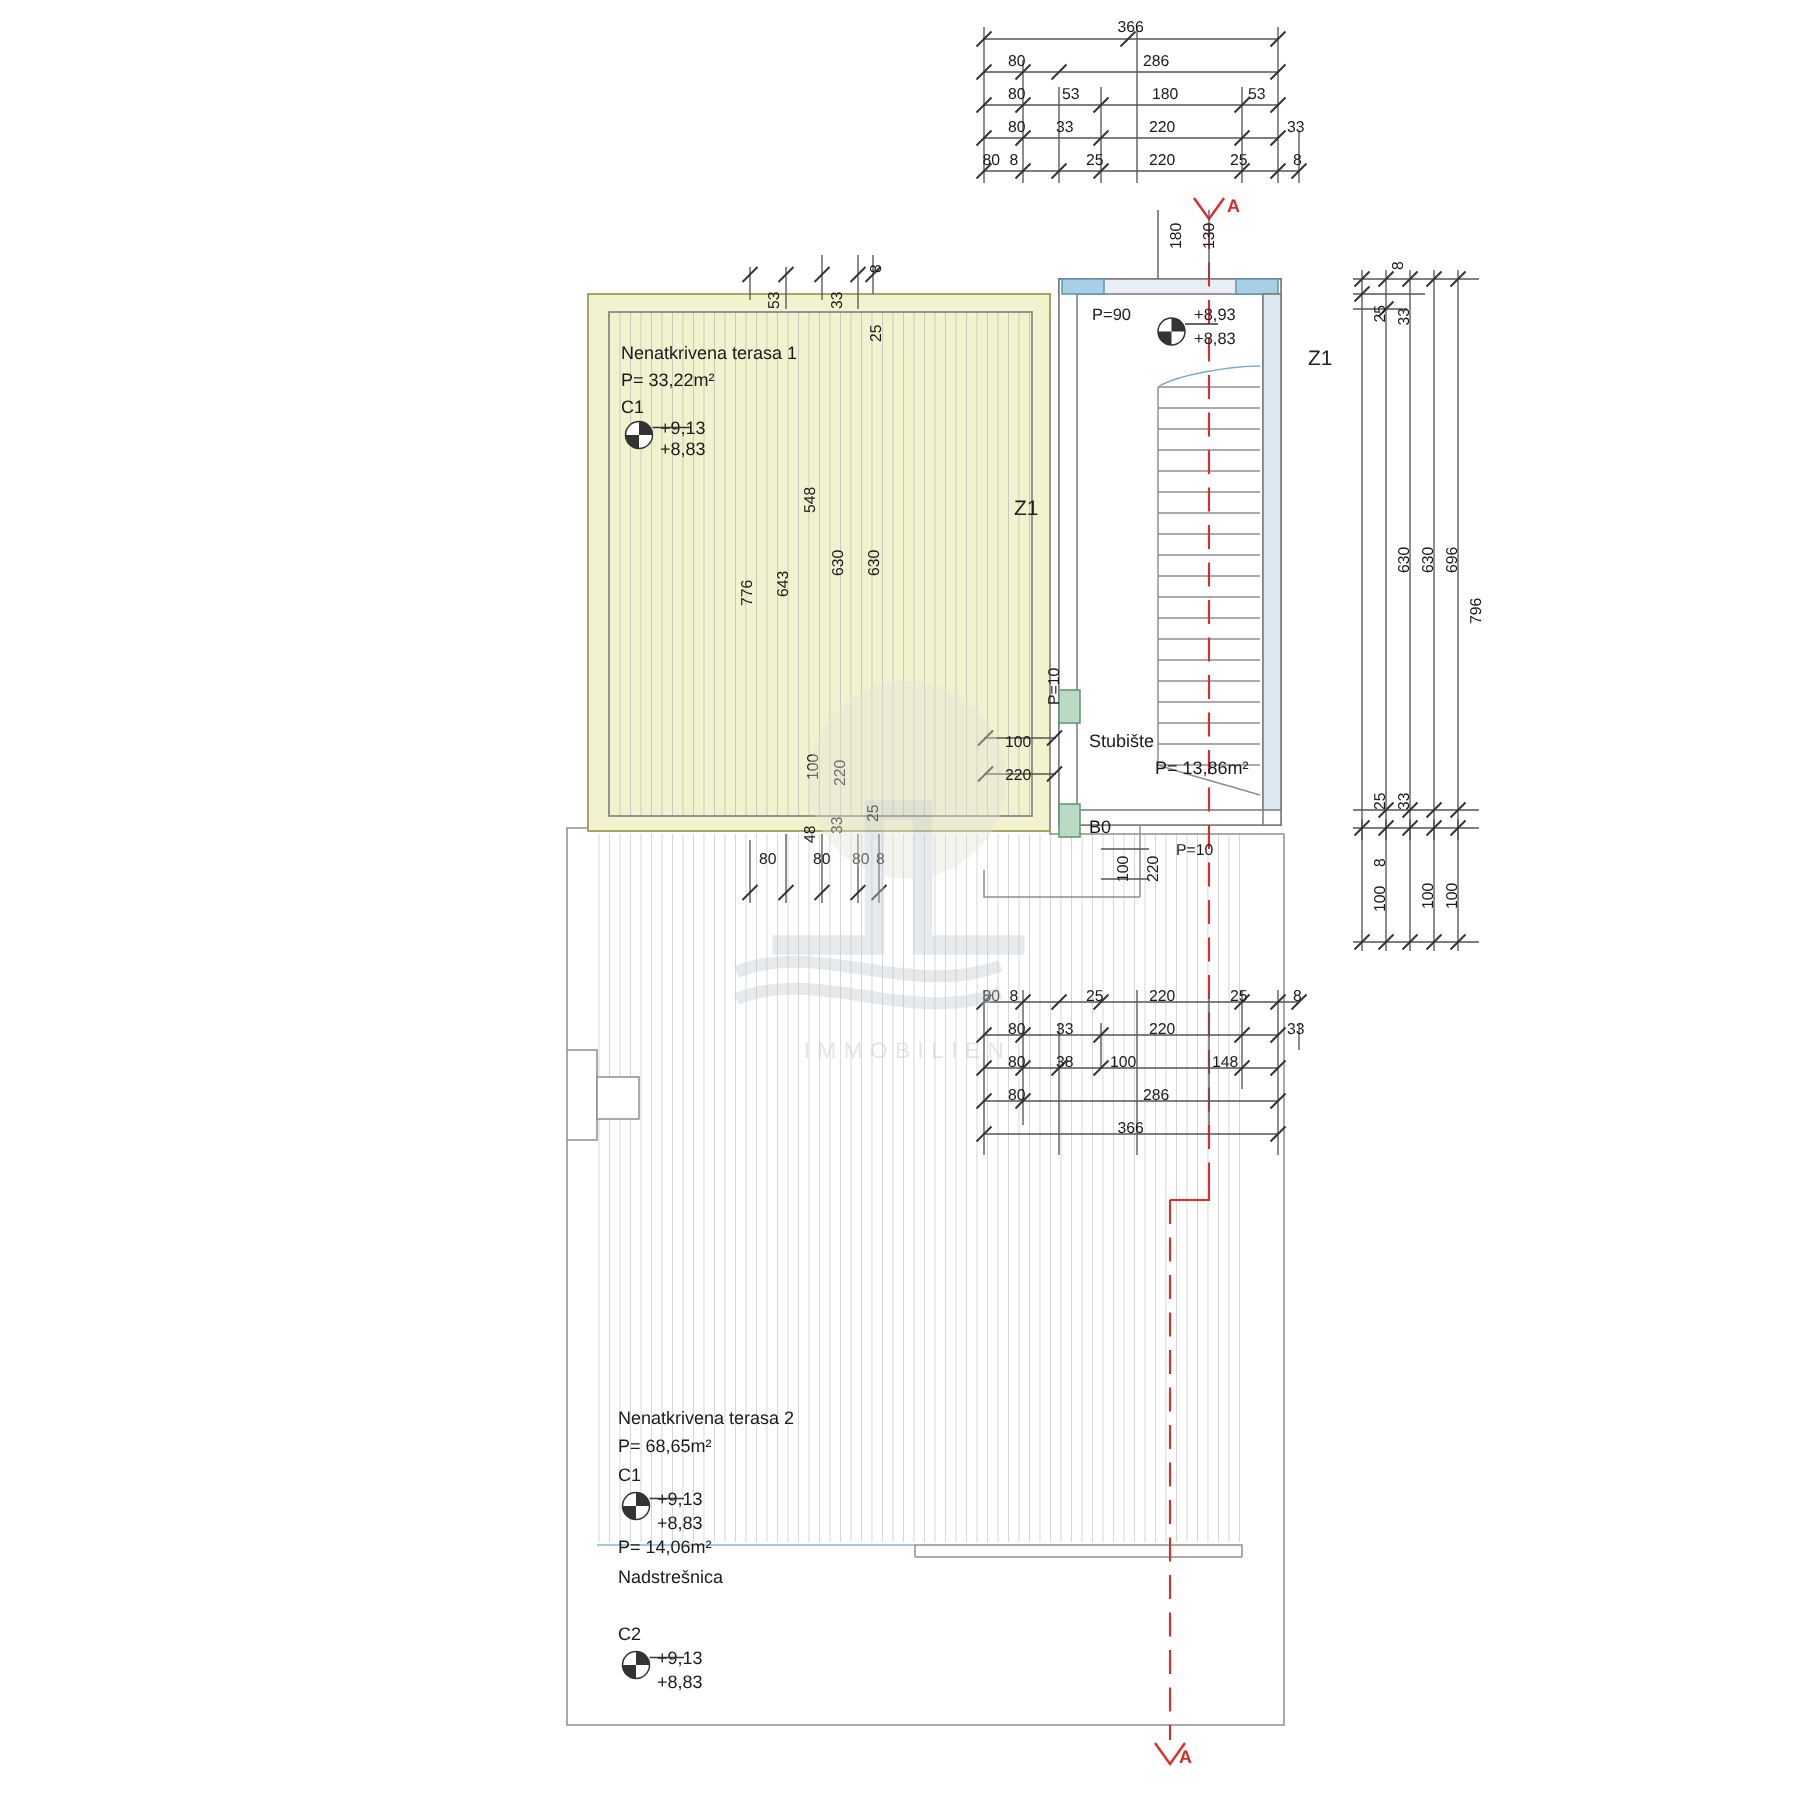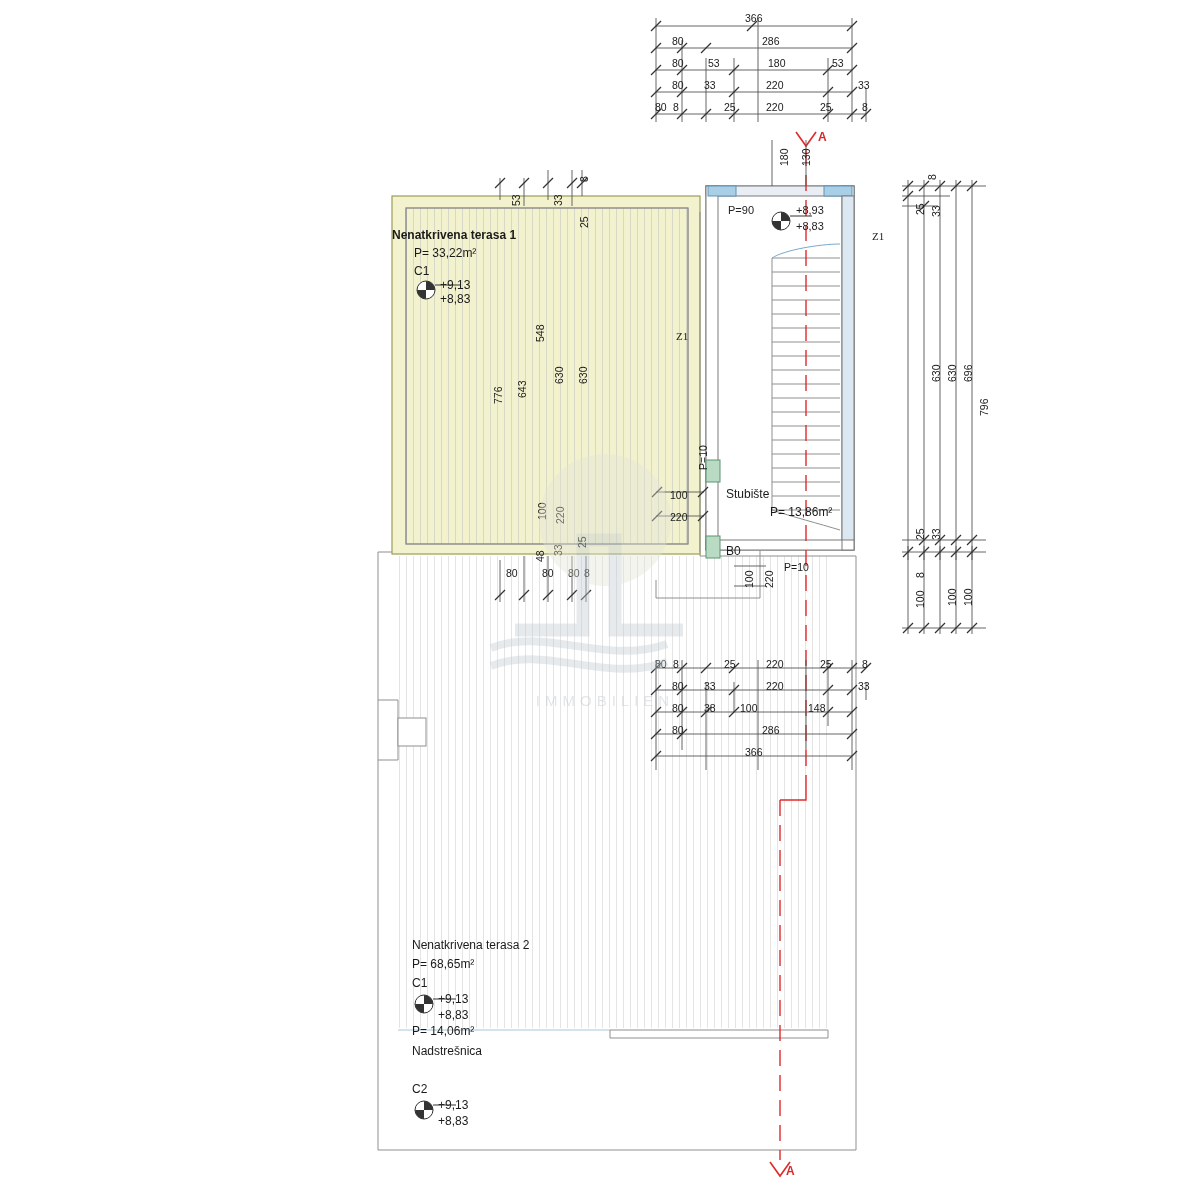--- a/index.html
+++ b/index.html
@@ -19,21 +19,21 @@
     font-family:"Liberation Sans", sans-serif;
     font-size:11px;
     color:#222;
     white-space:pre;
     line-height:1.25;
   }
   .lbl.dim { font-size:10.5px; color:#1a1a1a; }
   .lbl.rot { transform-origin:0 0; transform:rotate(-90deg); }
   .lbl.red { color:#d42b2b; font-size:12px; font-weight:bold; }
   .lbl.room { font-size:12px; color:#1a1a1a; }
-  .lbl.zone { font-size:11px; color:#222;font-family:Liberation Serif, serif; }
+  .lbl.zone { font-size:14px; color:#222; }
 
   
   #watermark {
     position:absolute; left:455px; top:420px; width:300px; height:370px;
     opacity:0.40; pointer-events:none;
   }
   #watermark .wm-text {
     position:absolute; width:100%; text-align:center;
     font-family:"Liberation Sans", sans-serif;
     color:#b9c3c9;
@@ -329,21 +329,21 @@
   <div class="lbl dim" style="left:766px; top:101px;">220</div>
   <div class="lbl dim" style="left:820px; top:101px;">25</div>
   <div class="lbl dim" style="left:862px; top:101px;">8</div>
 
   <div class="lbl red" style="left:818px; top:130px;">A</div>
   <div class="lbl red" style="left:786px; top:1164px;">A</div>
 
   <div class="lbl dim rot" style="left:778px; top:166px;">180</div>
   <div class="lbl dim rot" style="left:800px; top:166px;">130</div>
 
-  <div class="lbl room" style="left:392px; top:228px;font-weight:bold;">Nenatkrivena terasa 1</div>
+  <div class="lbl room" style="left:414px; top:228px;">Nenatkrivena terasa 1</div>
   <div class="lbl room" style="left:414px; top:246px;">P= 33,22m²</div>
   <div class="lbl room" style="left:414px; top:264px;">C1</div>
   <div class="lbl room" style="left:440px; top:278px;">+9,13</div>
   <div class="lbl room" style="left:440px; top:292px;">+8,83</div>
   <svg class="layer" style="pointer-events:none;" viewBox="0 0 1200 1200">
     <g>
       <circle cx="426" cy="290" r="9" fill="#ffffff" stroke="#333" stroke-width="1"></circle>
       <path d="M426 290 L426 281 A9 9 0 0 1 435 290 Z" fill="#333"></path>
       <path d="M426 290 L426 299 A9 9 0 0 1 417 290 Z" fill="#333"></path>
       <path d="M435 285 L460 285" stroke="#333" stroke-width="1"></path>

